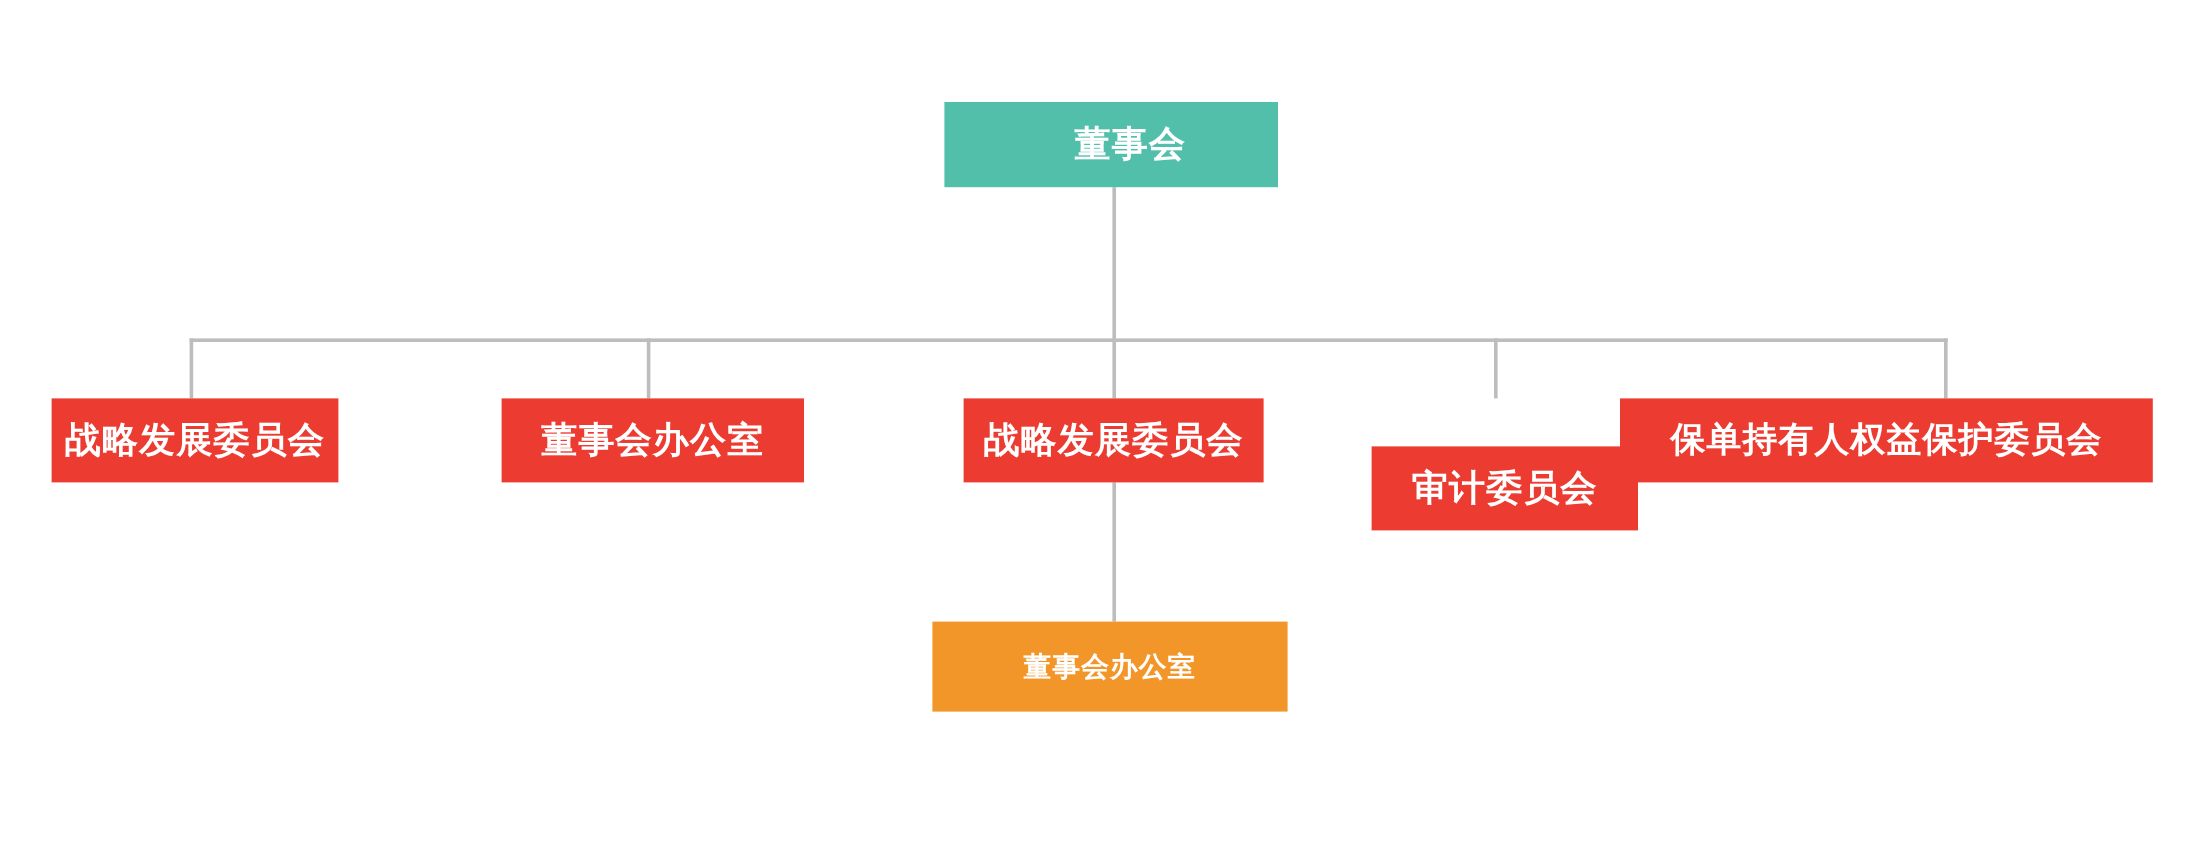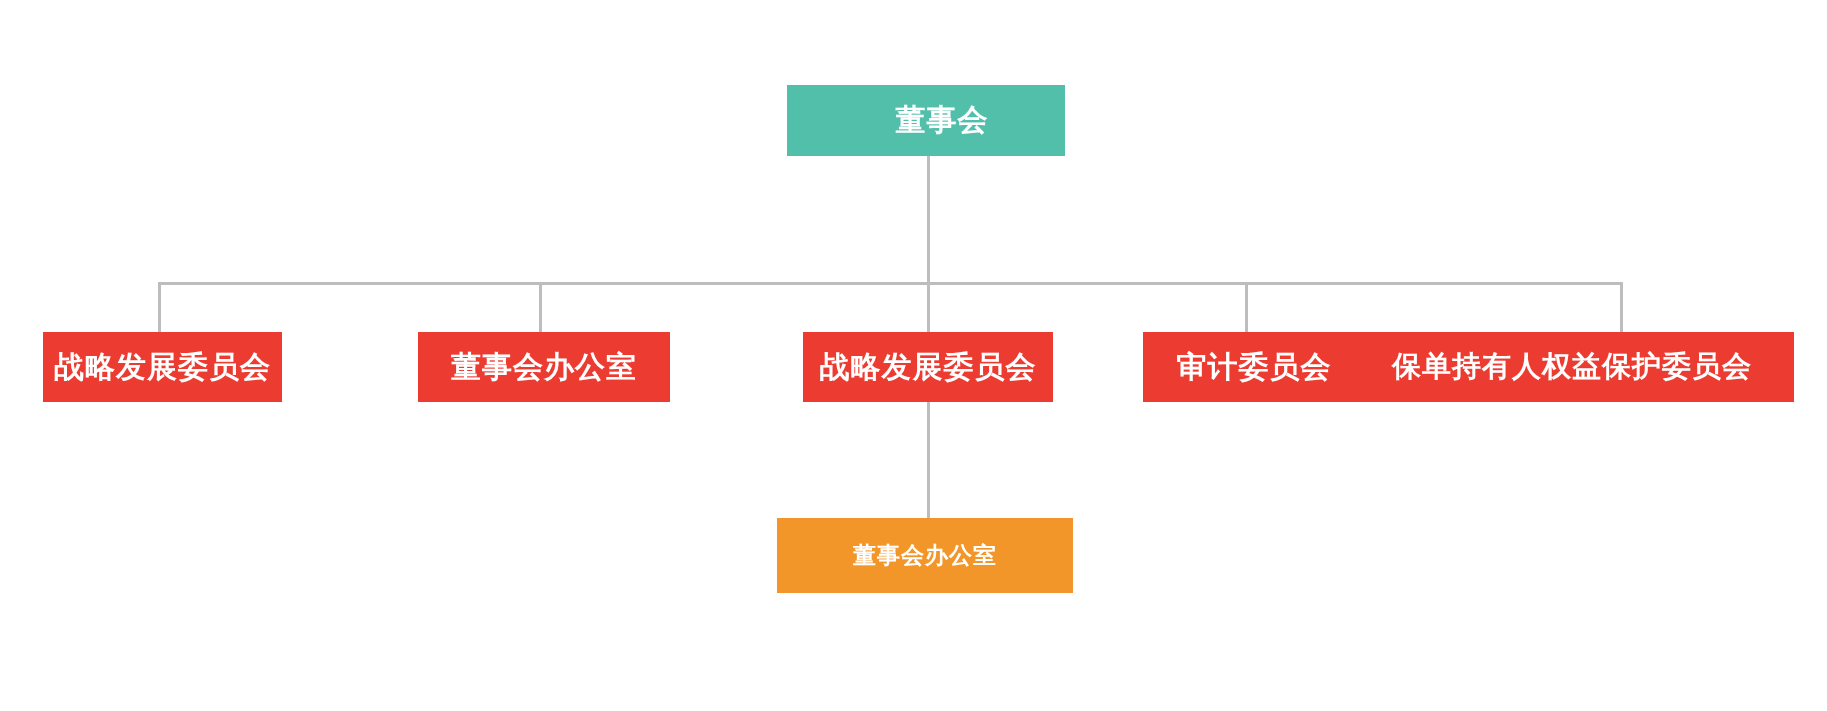--- a/index.html
+++ b/index.html
@@ -22,21 +22,21 @@
     font-weight: 700;
     white-space: nowrap;
     letter-spacing: 1px;
   }
   .node.root   { left: 787px;  top: 85px;  width: 278px; height: 71px; background: var(--board-bg); padding-left: 32px; }
   .node.office { left: 777px;  top: 518px; width: 296px; height: 75px; background: var(--office-bg); font-size: 23px; }
   .node.committee { top: 332px; height: 70px; background: var(--committee-bg); }
   .node.c1 { left: 43px;   width: 239px; }
   .node.c2 { left: 418px;  width: 252px; }
   .node.c3 { left: 803px;  width: 250px; }
-  .node.c4 { left: 1143px; width: 222px; }
+  .node.c4 { left: 1143px; width: 222px; margin-top: 40px; }
   .node.c5 { left: 1350px; width: 444px; font-size: 29px; }
   .line { position: absolute; background: var(--connector, #bdbdbd); }
   .line.v { width: 3px; }
   .line.h { height: 3px; }
   .v-root   { left: 927px; top: 156px; height: 129px; }
   .rail     { left: 158px; top: 282px; width: 1465px; }
   .drop     { top: 282px; height: 50px; }
   .drop1 { left: 158px; }
   .drop2 { left: 539px; }
   .drop3 { left: 927px; }

